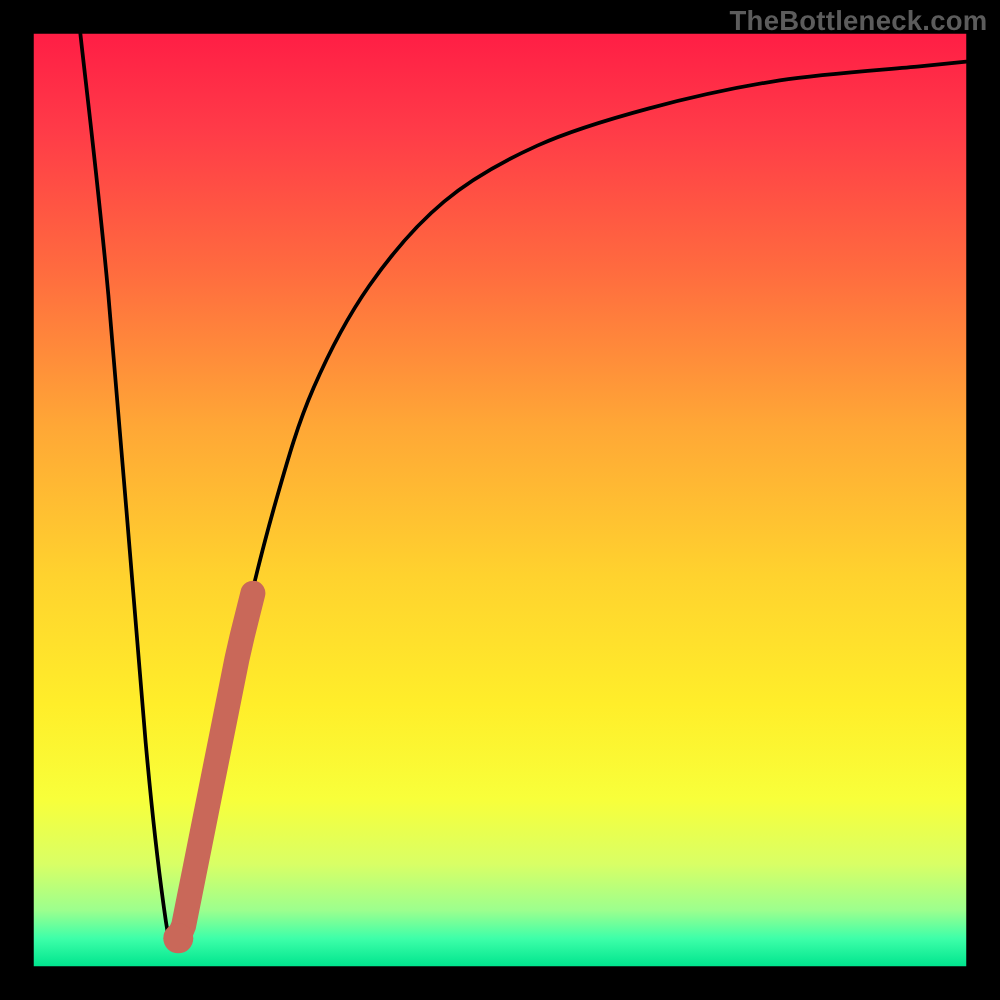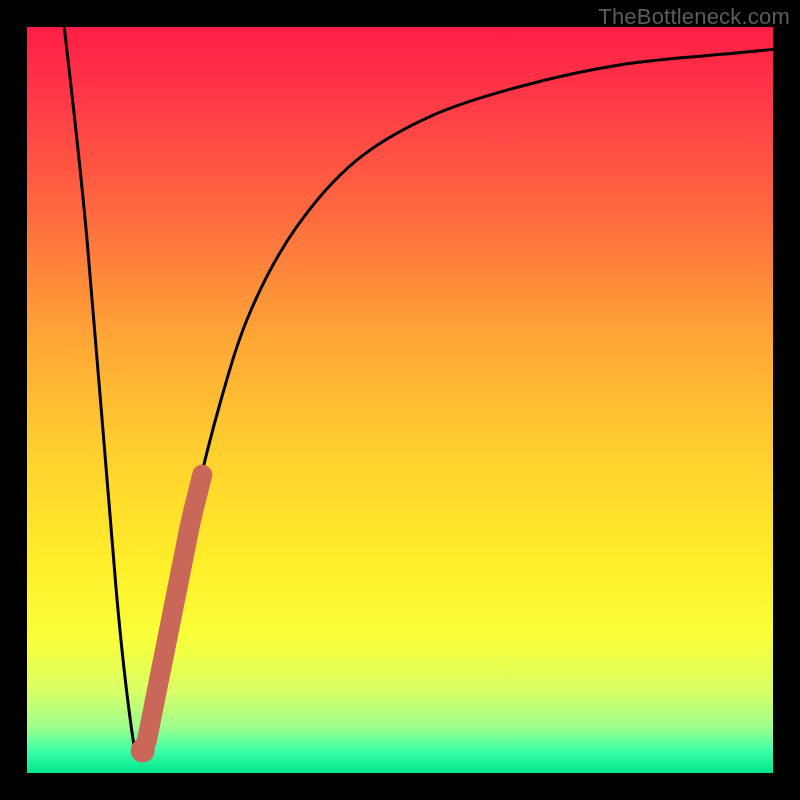--- a/index.html
+++ b/index.html
@@ -30,21 +30,21 @@
       #3effa9 97%,
       #00e58e 100%
     );
   }
   .attribution {
     position: absolute;
     top: 4px;
     right: 10px;
     color: #5c5c5c;
     font-size: 22px;
-    font-weight: 400;
+    font-weight: 700;
     letter-spacing: 0.2px;
   }
   svg.overlay {
     position: absolute;
     left: 27px;
     top: 27px;
     width: 746px;
     height: 746px;
     overflow: visible;
   }

